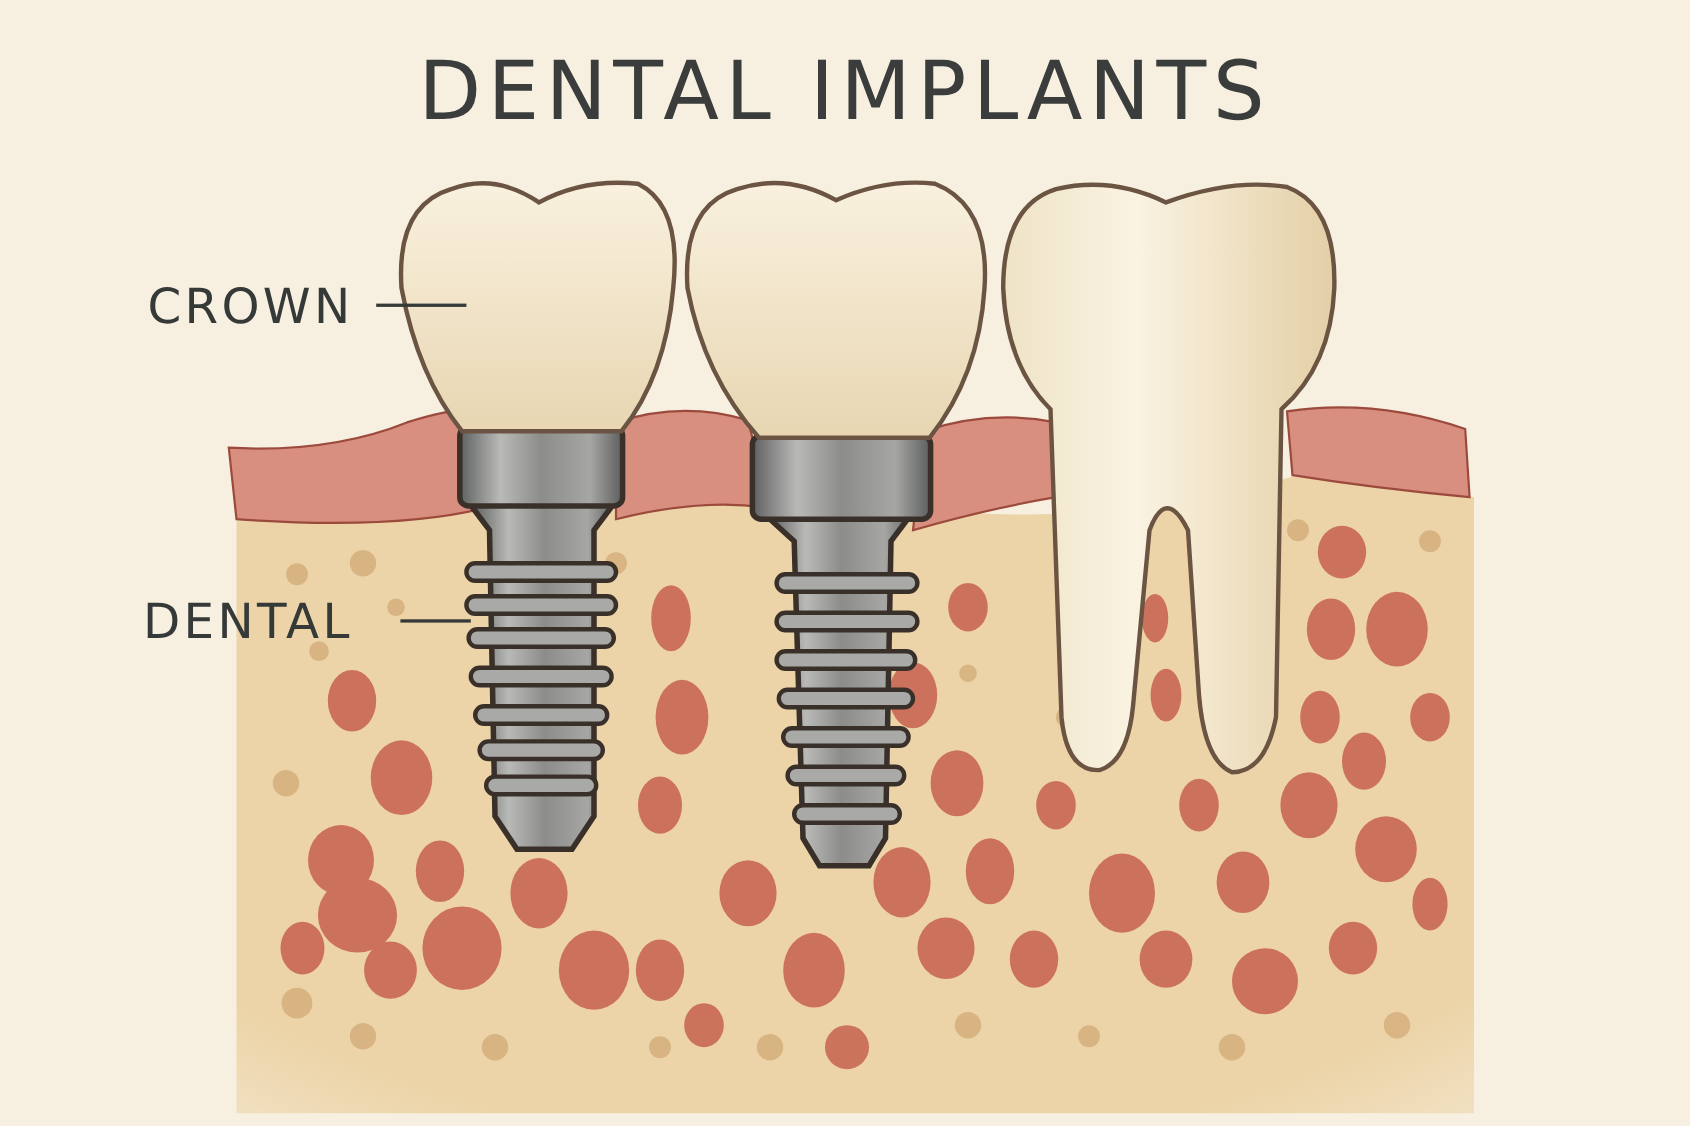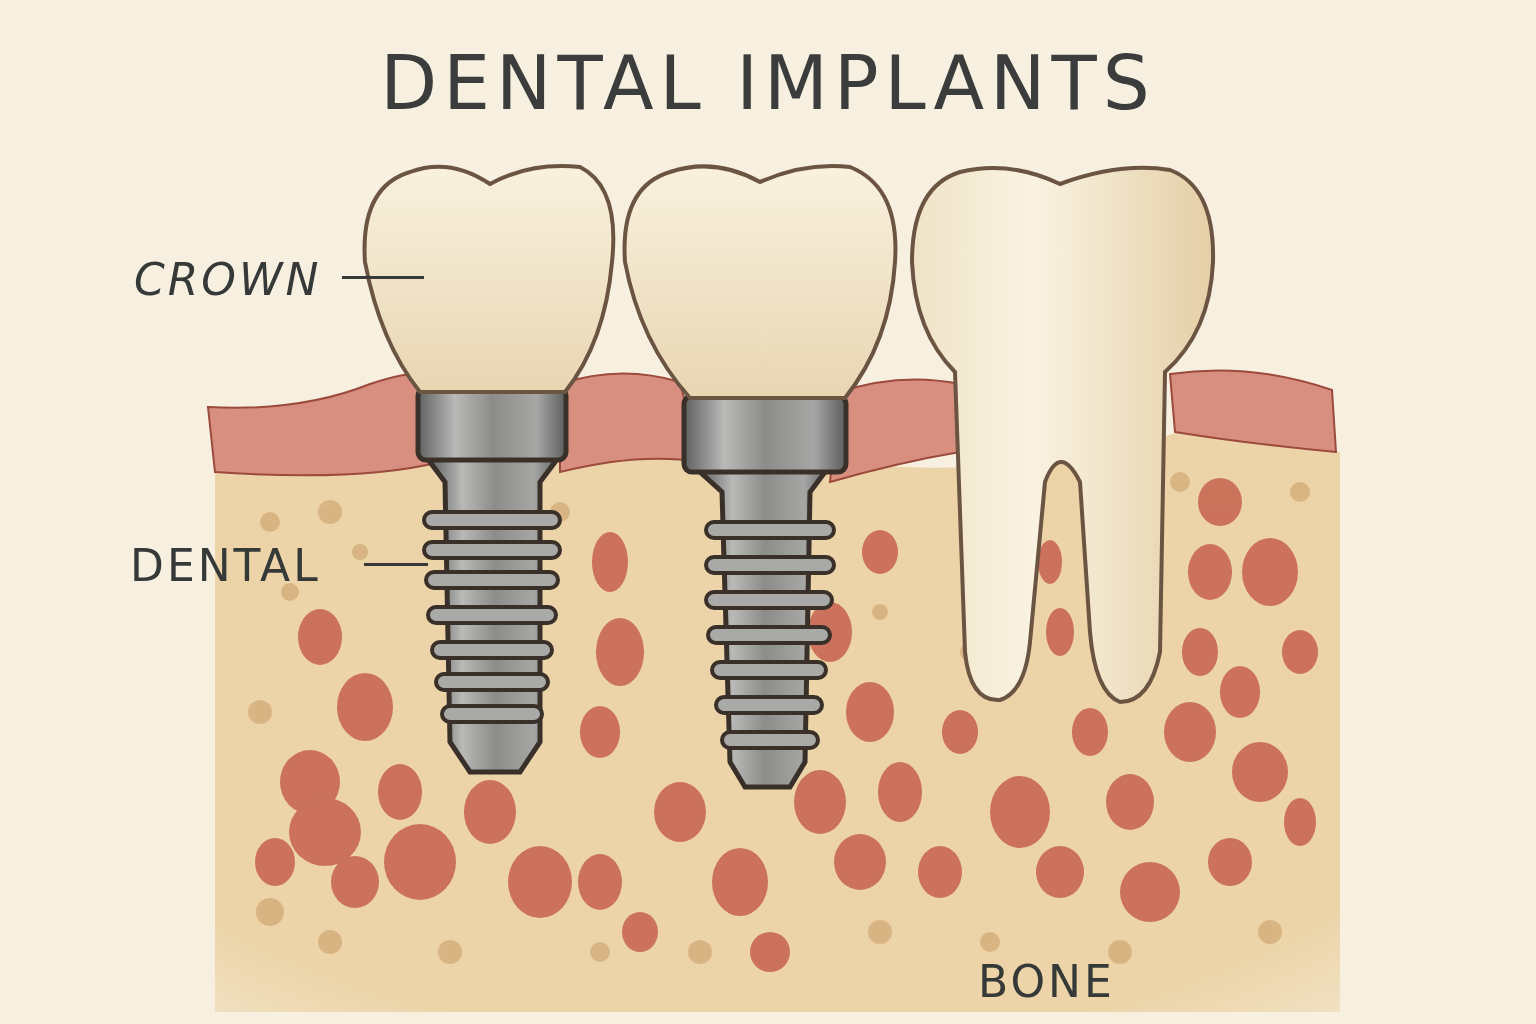--- a/index.html
+++ b/index.html
@@ -1,20 +1,20 @@
 <!DOCTYPE html>
 <html><head>
 <meta charset="utf-8">
 <style>
   html,body{margin:0;padding:0;}
   body{width:1536px;height:1024px;overflow:hidden;background:#f7f0e1;position:relative;font-family:"DejaVu Sans","Liberation Sans",sans-serif;}
   .canvas{position:absolute;left:0;top:12px;width:1384px;height:1024px;}
   .title{position:absolute;left:0;top:28px;width:1536px;text-align:center;font-size:74px;letter-spacing:6px;color:#3a3d3c;font-weight:normal;}
   .label{position:absolute;font-size:44px;letter-spacing:3px;color:#353938;}
-  .lbl-crown{left:134px;top:242px;font-style:italic;}
+  .lbl-crown{left:134px;top:242px;}
   .lbl-implant{left:130px;top:528px;}
   .lbl-bone{left:978px;top:944px;}
   .leader{position:absolute;height:3px;background:#353938;}
   svg{position:absolute;left:0;top:0;}
 </style>
 </head>
 <body>
 
 <div class="canvas">
 
@@ -160,15 +160,14 @@
 </svg>
 
 <div class="title">DENTAL IMPLANTS</div>
 
 <div class="label lbl-crown">CROWN</div>
 <div class="leader" style="left:342px;top:264px;width:82px;"></div>
 
 <div class="label lbl-implant">DENTAL</div>
 <div class="leader" style="left:364px;top:551px;width:64px;"></div>
 
-<div class="label lbl-bone">BONE</div>
 
 </div>
 
 </body></html>

